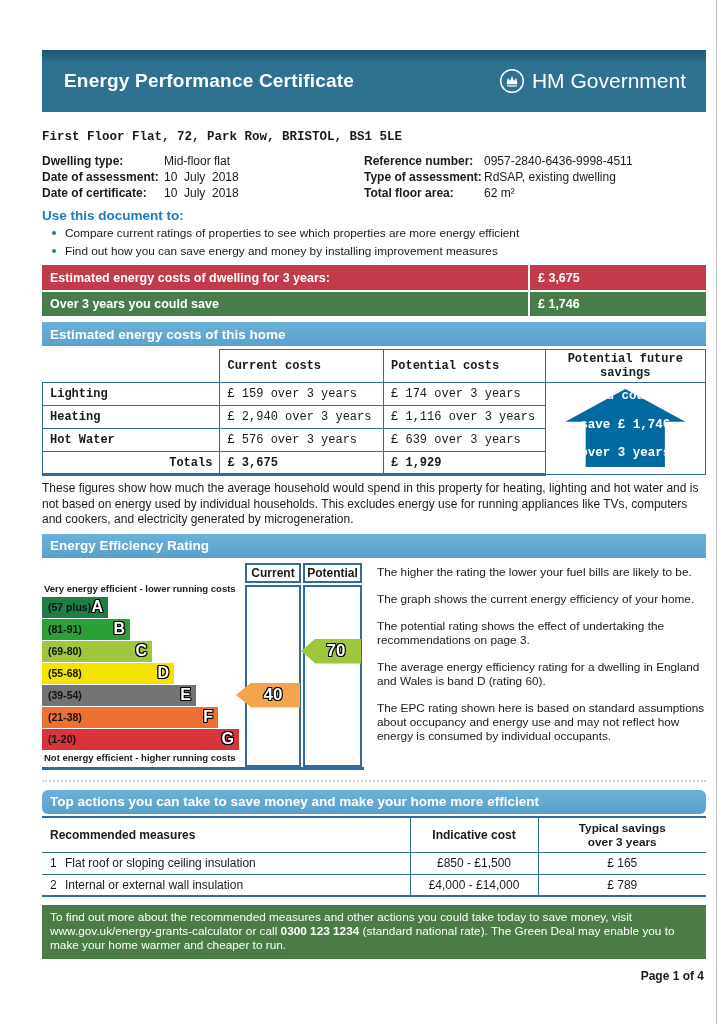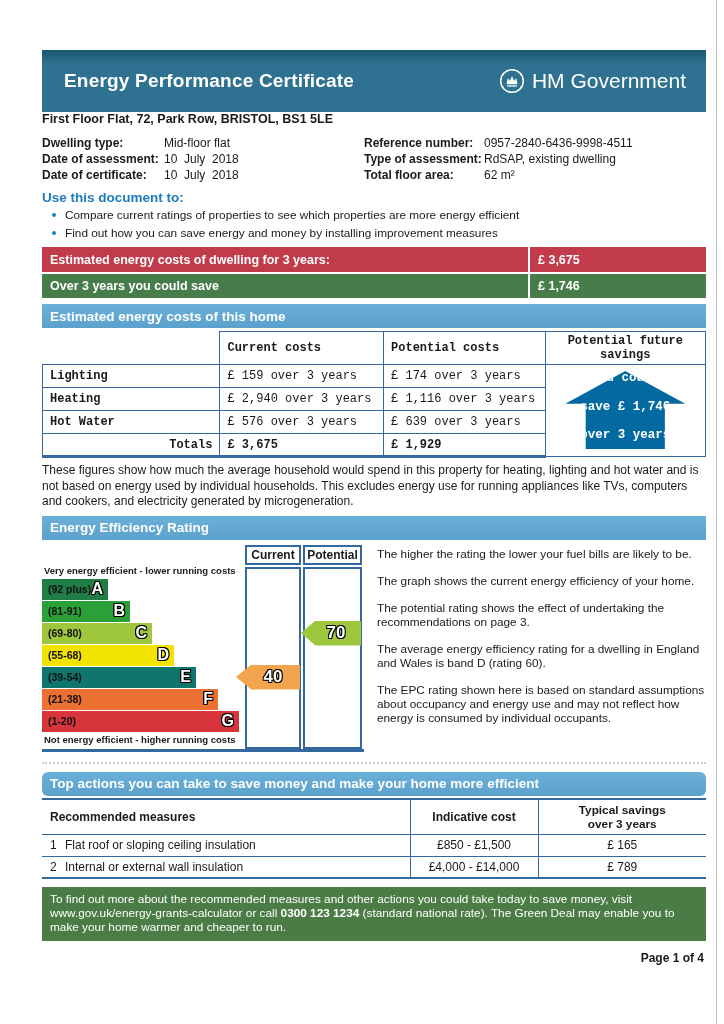--- a/index.html
+++ b/index.html
@@ -19,21 +19,21 @@
 
   
   .banner{
     margin-top:50px;height:62px;
     background:linear-gradient(180deg,var(--header-top) 0%,var(--header-main) 22%,var(--header-main) 100%);
     display:flex;align-items:center;justify-content:space-between;padding:0 20px 0 22px;
   }
   .cert-title{color:#fff;font-weight:bold;font-size:19px;letter-spacing:.2px;}
   .gov-logo{display:flex;align-items:center;gap:7px;color:#fff;font-size:21px;}
 
-  .address{font-weight:bold;font-size:12.5px;}
+  .address{margin-top:18px;font-weight:bold;font-size:12.5px;font-family:Liberation Mono, monospace;}
 
   .details{margin-top:9px;display:flex;font-size:12px;line-height:16px;}
   .details-left{width:322px;}
   .details-right{flex:1;}
   .drow{display:flex;}
   .dlabel{font-weight:bold;width:122px;flex:none;}
   .details-right .dlabel{width:120px;}
   .dvalue{white-space:pre-wrap;}
 
   .use-heading{margin-top:7px;color:var(--heading-blue);font-weight:bold;font-size:13.5px;}
@@ -244,36 +244,36 @@
 
   <div class="section-bar">Energy Efficiency Rating</div>
 
   <div class="epc-flex">
     <div class="epc-chart">
       <div class="epc-colhead cur">Current</div>
       <div class="epc-colhead pot">Potential</div>
       <div class="epc-toplabel">Very energy efficient - lower running costs</div>
 
       <div class="epc-band" style="top: 34px; width: 66px; background: rgb(31, 125, 69);">
-        <span class="epc-range">(92 plus)</span>
+        <span class="epc-range">(57 plus)</span>
         <span class="epc-letter">A</span>
       </div>
       <div class="epc-band" style="top: 56px; width: 88px; background: rgb(43, 160, 56);">
         <span class="epc-range">(81-91)</span>
         <span class="epc-letter">B</span>
       </div>
       <div class="epc-band" style="top: 78px; width: 110px; background: rgb(158, 199, 62);">
         <span class="epc-range">(69-80)</span>
         <span class="epc-letter">C</span>
       </div>
       <div class="epc-band" style="top: 100px; width: 132px; background: rgb(242, 227, 0);">
         <span class="epc-range">(55-68)</span>
         <span class="epc-letter">D</span>
       </div>
-      <div class="epc-band" style="top: 122px; width: 154px; background: #0f766e;">
+      <div class="epc-band" style="top: 122px; width: 154px; background: #737373;">
         <span class="epc-range">(39-54)</span>
         <span class="epc-letter">E</span>
       </div>
       <div class="epc-band" style="top: 144px; width: 176px; background: rgb(236, 112, 50);">
         <span class="epc-range">(21-38)</span>
         <span class="epc-letter">F</span>
       </div>
       <div class="epc-band" style="top: 166px; width: 197px; background: rgb(216, 52, 60);">
         <span class="epc-range">(1-20)</span>
         <span class="epc-letter">G</span>

